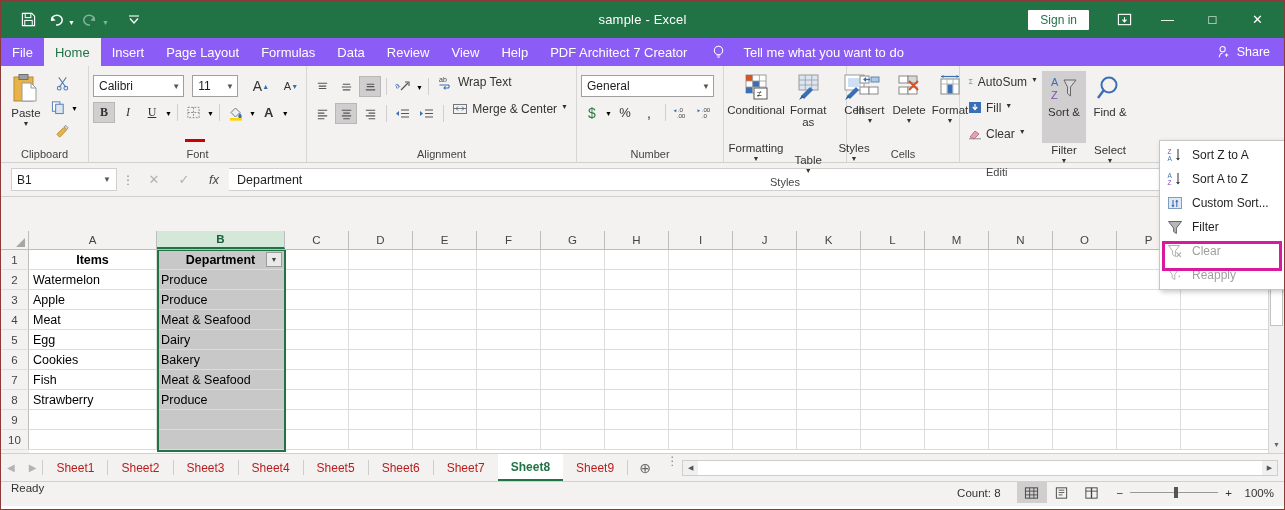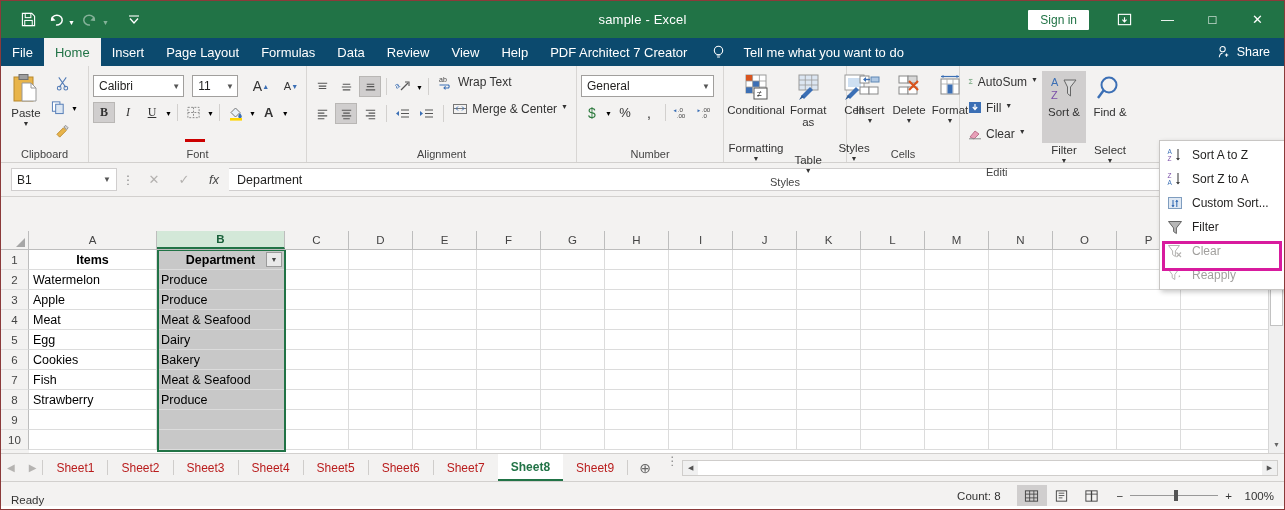--- a/index.html
+++ b/index.html
@@ -47,21 +47,21 @@
   }
   .win-btn {
     width: 45px; height: 30px; display: flex;
     align-items: center; justify-content: center;
     color: #fff; font-size: 13px;
   }
   .win-btn.ribbon-disp { width: 42px; }
 
   
   .tabstrip {
-    height: 28px; background: #0c4a6e;
+    height: 28px; background: #8b5cf6;
     display: flex; align-items: stretch;
     font-size: 13px; position: relative;
   }
   .rtab {
     padding: 0 11px; display: flex; align-items: center;
     color: #fff; white-space: nowrap;
   }
   .rtab.active { background: #f3f2f1; color: #217346; font-weight: 400; }
   .tellme {
     display: flex; align-items: center; gap: 18px;
@@ -265,21 +265,21 @@
   .hs-arrow {
     width: 15px; height: 14px; display: flex;
     align-items: center; justify-content: center;
     font-size: 7px; color: #555; background: #f0f0f0;
   }
   .hs-track { flex: 1; background: #fff; height: 14px; }
 
   
   .statusbar {
     height: 25px; background: #f3f2f1; border-top: 1px solid #d2d0ce;
-    display: flex; align-items: flex-end; font-size: 11.5px; color: #333;
+    display: flex; align-items: flex-start; font-size: 11.5px; color: #333;
   }
   .sb-ready { padding-left: 10px; }
   .sb-right { margin-left: auto; display: flex; align-items: center; }
   .sb-count { padding-right: 16px; }
   .viewbtn {
     width: 30px; height: 21px; display: flex;
     align-items: center; justify-content: center; color: #444;
   }
   .viewbtn.on { background: #d0cece; }
   .zoomctl { display: flex; align-items: center; gap: 7px; padding: 0 10px; }
@@ -1035,38 +1035,38 @@
         <span>+</span>
       </div>
       <div class="zoompct">100%</div>
     </div>
   </div>
 
   <div class="dropdown">
     <div class="dd-item">
       <span class="dd-ico">
         <svg class="svgico" width="16" height="16" viewBox="0 0 16 16">
+          <text x="0.5" y="7" font-size="6.5" fill="#7b4fa8" font-family="Liberation Sans">Z</text>
+          <text x="0.5" y="14" font-size="6.5" fill="#3b6fb5" font-family="Liberation Sans">A</text>
+          <path d="M11 2v11" stroke="#444" stroke-width="1.1"></path>
+          <path d="M9 11 L11 13.6 L13 11" fill="#444"></path>
+        </svg>
+      </span>
+      <span class="dd-lbl">Sort Z to A</span>
+    </div>
+    <div class="dd-item">
+      <span class="dd-ico">
+        <svg class="svgico" width="16" height="16" viewBox="0 0 16 16">
           <text x="0.5" y="7" font-size="6.5" fill="#3b6fb5" font-family="Liberation Sans">A</text>
           <text x="0.5" y="14" font-size="6.5" fill="#7b4fa8" font-family="Liberation Sans">Z</text>
           <path d="M11 2v11" stroke="#444" stroke-width="1.1"></path>
           <path d="M9 11 L11 13.6 L13 11" fill="#444"></path>
         </svg>
       </span>
       <span class="dd-lbl">Sort A to Z</span>
-    </div>
-    <div class="dd-item">
-      <span class="dd-ico">
-        <svg class="svgico" width="16" height="16" viewBox="0 0 16 16">
-          <text x="0.5" y="7" font-size="6.5" fill="#7b4fa8" font-family="Liberation Sans">Z</text>
-          <text x="0.5" y="14" font-size="6.5" fill="#3b6fb5" font-family="Liberation Sans">A</text>
-          <path d="M11 2v11" stroke="#444" stroke-width="1.1"></path>
-          <path d="M9 11 L11 13.6 L13 11" fill="#444"></path>
-        </svg>
-      </span>
-      <span class="dd-lbl">Sort Z to A</span>
     </div>
     <div class="dd-item">
       <span class="dd-ico">
         <svg class="svgico" width="16" height="16" viewBox="0 0 16 16">
           <rect x="1.5" y="2.5" width="13" height="11" fill="#dfe8f3" stroke="#7f9dbf" stroke-width="1"></rect>
           <path d="M6 5v7M9.8 5v7" stroke="#3b6fb5" stroke-width="1.1"></path>
           <path d="M4.4 10 L6 12.2 L7.6 10M8.2 7 L9.8 4.8 L11.4 7" fill="#3b6fb5"></path>
         </svg>
       </span>
       <span class="dd-lbl">Custom Sort...</span>

